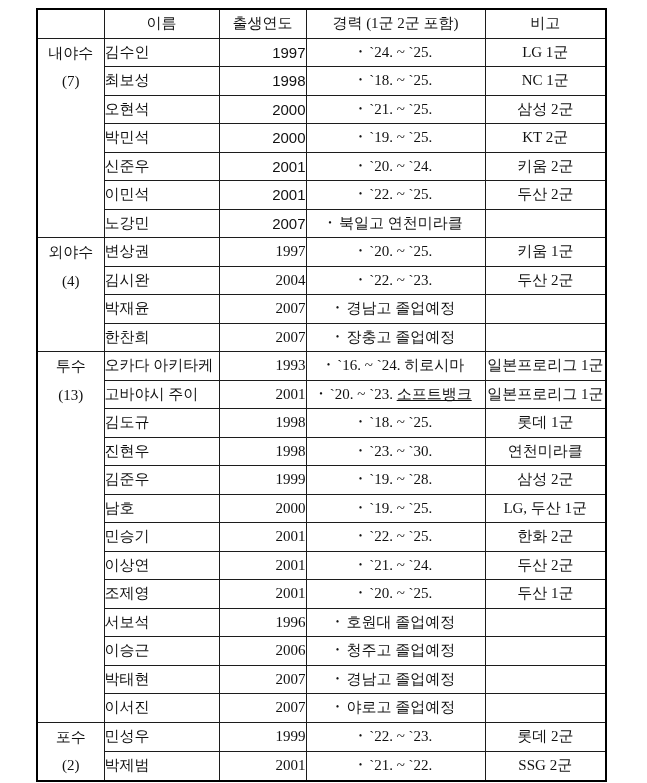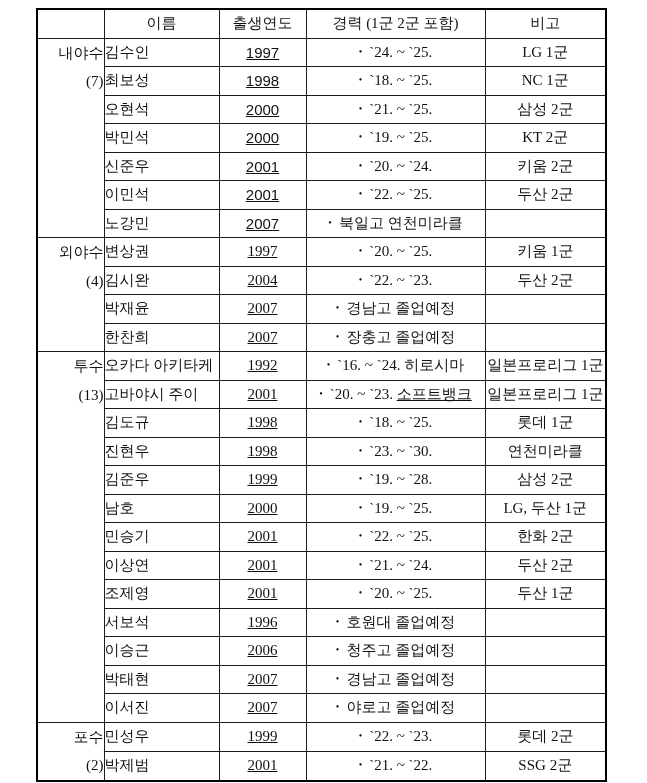--- a/index.html
+++ b/index.html
@@ -33,26 +33,26 @@
     font-weight: normal;
     padding: 0;
     overflow: hidden;
     white-space: nowrap;
   }
   thead tr { height: 29px; }
   tbody tr { height: 28.5px; }
   th.col-header { text-align: center; vertical-align: middle; }
   td.pos-cell {
     vertical-align: top;
-    text-align: right;
+    text-align: center;
     padding-left: 8px;
     line-height: 28.5px;
   }
   td.name-cell  { text-align: left;  padding-left: 9px;  vertical-align: middle; }
-  td.year-cell  { text-align: center; vertical-align: middle; text-decoration: underline; }
+  td.year-cell  { text-align: right; vertical-align: middle; }
   td.year-cell.year-sans {
     font-family: "Liberation Sans", "DejaVu Sans", sans-serif;
   }
   td.career-cell { text-align: center; padding-left: 7px; vertical-align: middle; }
   td.note-cell   { text-align: center; padding-left: 8px; vertical-align: middle; }
   .bullet {
     display: inline-block;
     font-size: 10px;
     vertical-align: 2px;
     margin-right: 7px;
@@ -154,21 +154,21 @@
           <td class="year-cell">2007</td>
           <td class="career-cell"><span class="bullet">•</span><span>장충고 졸업예정</span></td>
           <td class="note-cell"></td>
         </tr>
         <tr>
           <td class="pos-cell" rowspan="13">
             <div>투수</div>
             <div>(13)</div>
           </td>
           <td class="name-cell">오카다 아키타케</td>
-          <td class="year-cell">1992</td>
+          <td class="year-cell">1993</td>
           <td class="career-cell"><span class="bullet">•</span><span>`16. ~ `24. 히로시마</span></td>
           <td class="note-cell">일본프로리그 1군</td>
         </tr>
         <tr>
           <td class="name-cell">고바야시 주이</td>
           <td class="year-cell">2001</td>
           <td class="career-cell"><span class="bullet">•</span><span>`20. ~ `23. <span class="u">소프트뱅크</span></span></td>
           <td class="note-cell">일본프로리그 1군</td>
         </tr>
         <tr>

